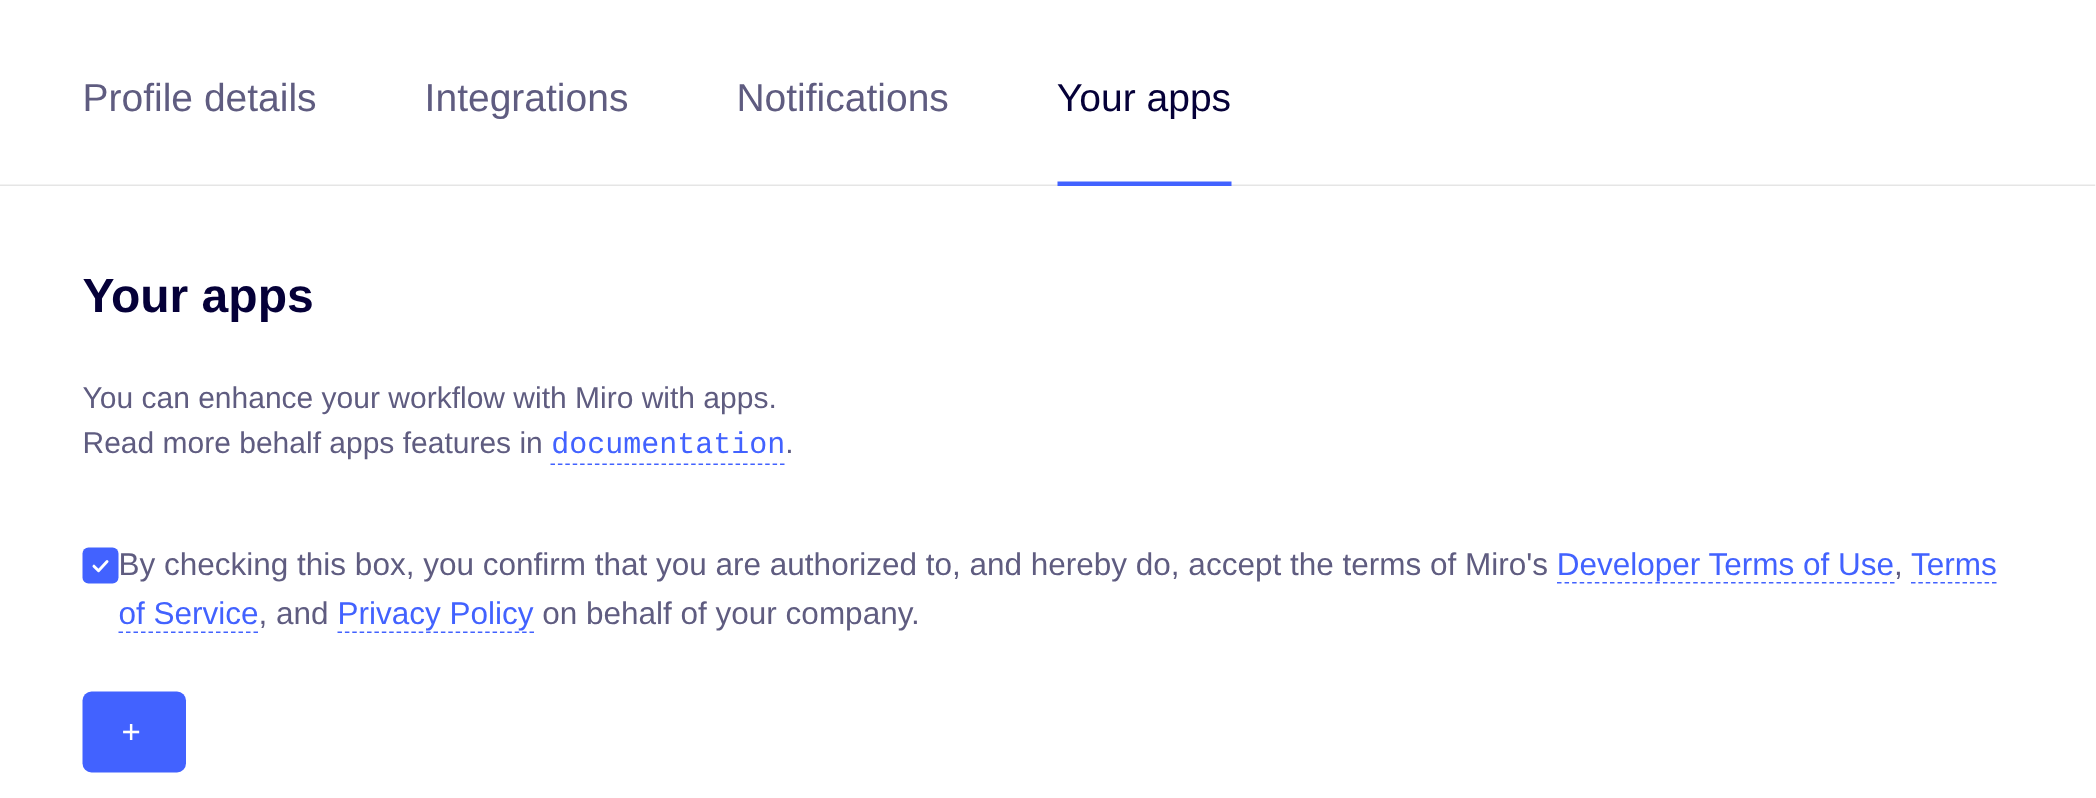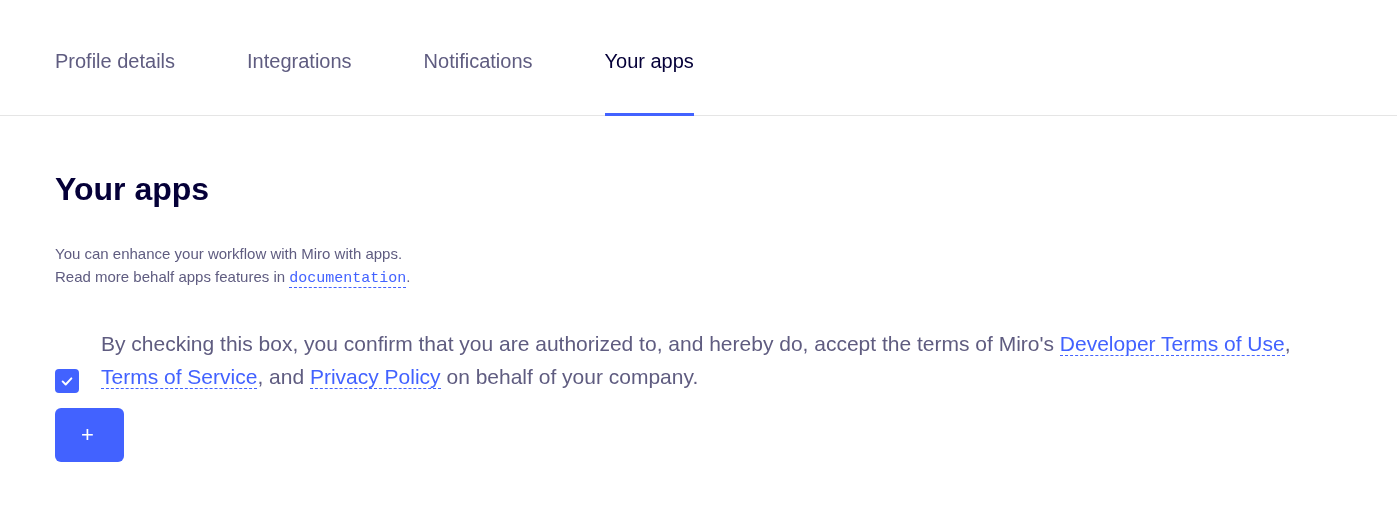--- a/index.html
+++ b/index.html
@@ -15,21 +15,21 @@
       color: #050038;
     }
     .tabs {
       display: flex;
       gap: 72px;
       padding: 50px 0 0 55px;
       border-bottom: 1px solid #e5e5e5;
       position: relative;
     }
     .tab {
-      font-size: 20px;
+      font-size: 26px;
       color: #5f5c80;
       padding-bottom: 42px;
       cursor: pointer;
       position: relative;
     }
     .tab.active {
       color: #050038;
       font-weight: 400;
     }
     .tab.active::after {
@@ -44,36 +44,35 @@
     .content {
       padding: 55px 55px 0 55px;
     }
     .page-title {
       font-size: 32px;
       font-weight: 700;
       color: #050038;
       margin-bottom: 35px;
     }
     .description {
-      font-size: 15px;
+      font-size: 20px;
       color: #5f5c80;
       line-height: 1.5;
-      margin-bottom: 38px;
+      margin-bottom: 48px;
     }
     .description a {
       color: #4262ff;
       text-decoration: none;
       border-bottom: 1px dashed #4262ff;
       font-family: Liberation Mono, monospace;
     }
     .checkbox-row {
       display: flex;
-      align-items: flex-end;
-      gap: 22px;
-      margin-bottom: 15px;
+      align-items: flex-start;
+      margin-bottom: 35px;
     }
     .checkbox {
       width: 24px;
       height: 24px;
       background: #4262ff;
       border-radius: 4px;
       display: flex;
       align-items: center;
       justify-content: center;
       flex-shrink: 0;

